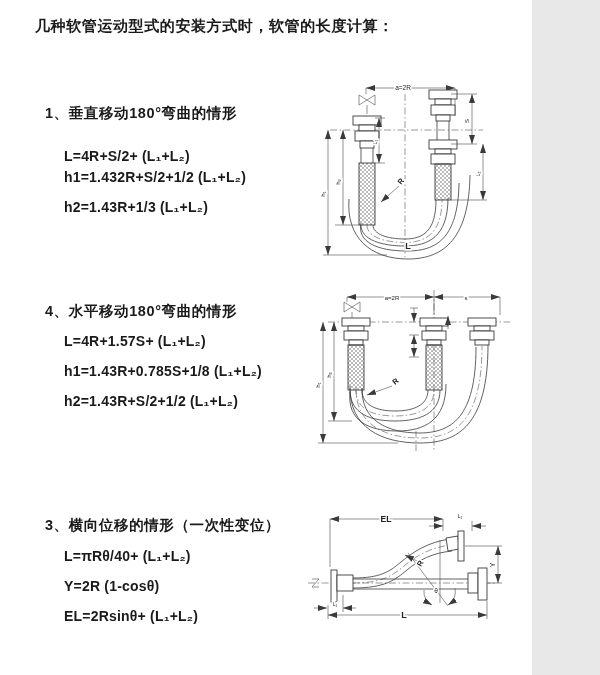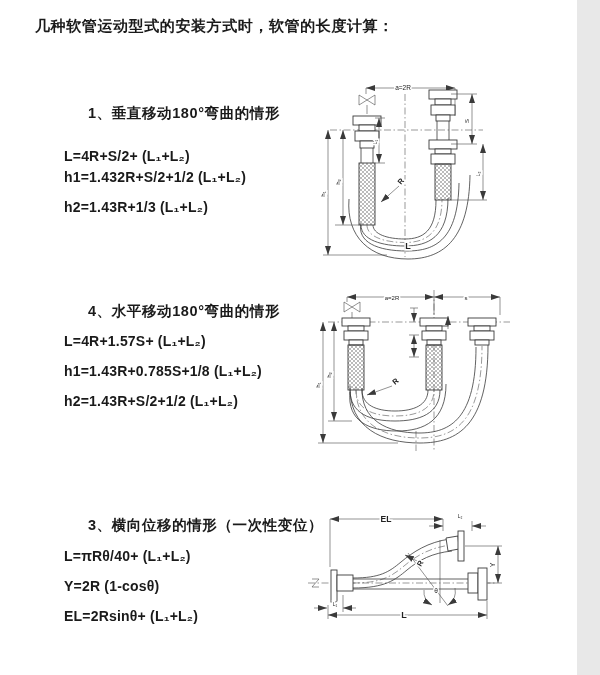--- a/index.html
+++ b/index.html
@@ -1,19 +1,19 @@
 <!DOCTYPE html>
 <html><head>
 <meta charset="utf-8">
 <style>
   html,body{margin:0;padding:0;background:#e8e8e8;}
-  .page{position:relative;width:577px;height:675px;background:#ffffff;overflow:hidden;
+  .page{position:relative;width:532px;height:675px;background:#ffffff;overflow:hidden;
         font-family:"Liberation Sans","DejaVu Sans",sans-serif;color:#1a1a1a;text-align:center;}
   .title{position:absolute;left:35px;top:17px;font-size:15px;font-weight:700;letter-spacing:.6px;}
-  .sec-head{position:absolute;left:45px;font-size:14.5px;font-weight:700;letter-spacing:.6px;margin-left:43px;}
+  .sec-head{position:absolute;left:45px;font-size:14.5px;font-weight:700;letter-spacing:.6px;}
   .formula{position:absolute;left:64px;font-size:14px;font-weight:600;letter-spacing:.2px;}
   svg.diagram{position:absolute;}
   svg.diagram text{font-family:"Liberation Sans","DejaVu Sans",sans-serif;fill:#222;}
   .halo{paint-order:stroke;stroke:#ffffff;stroke-width:3px;}
   .ln{stroke:#3a3a3a;stroke-width:.8;fill:none;}
   .thin{stroke:#4a4a4a;stroke-width:.6;fill:none;}
   .cl{stroke:#555;stroke-width:.6;fill:none;stroke-dasharray:7 2.5 1.5 2.5;}
   .fit{stroke:#3a3a3a;stroke-width:.9;fill:#fff;}
 </style>
 </head>

